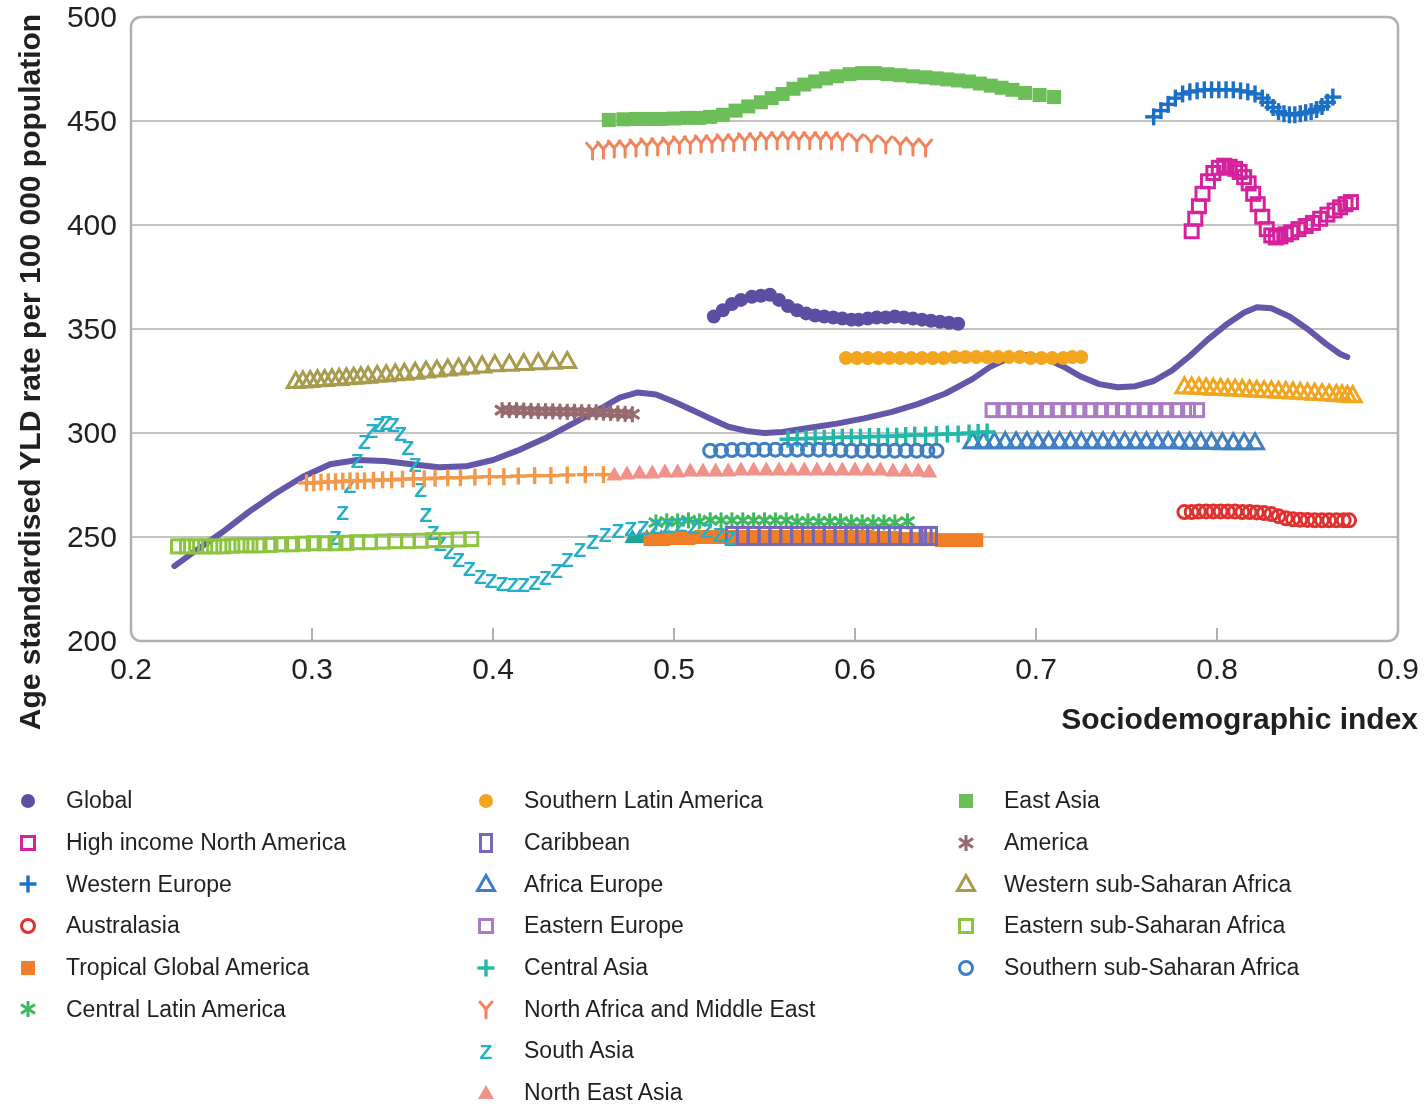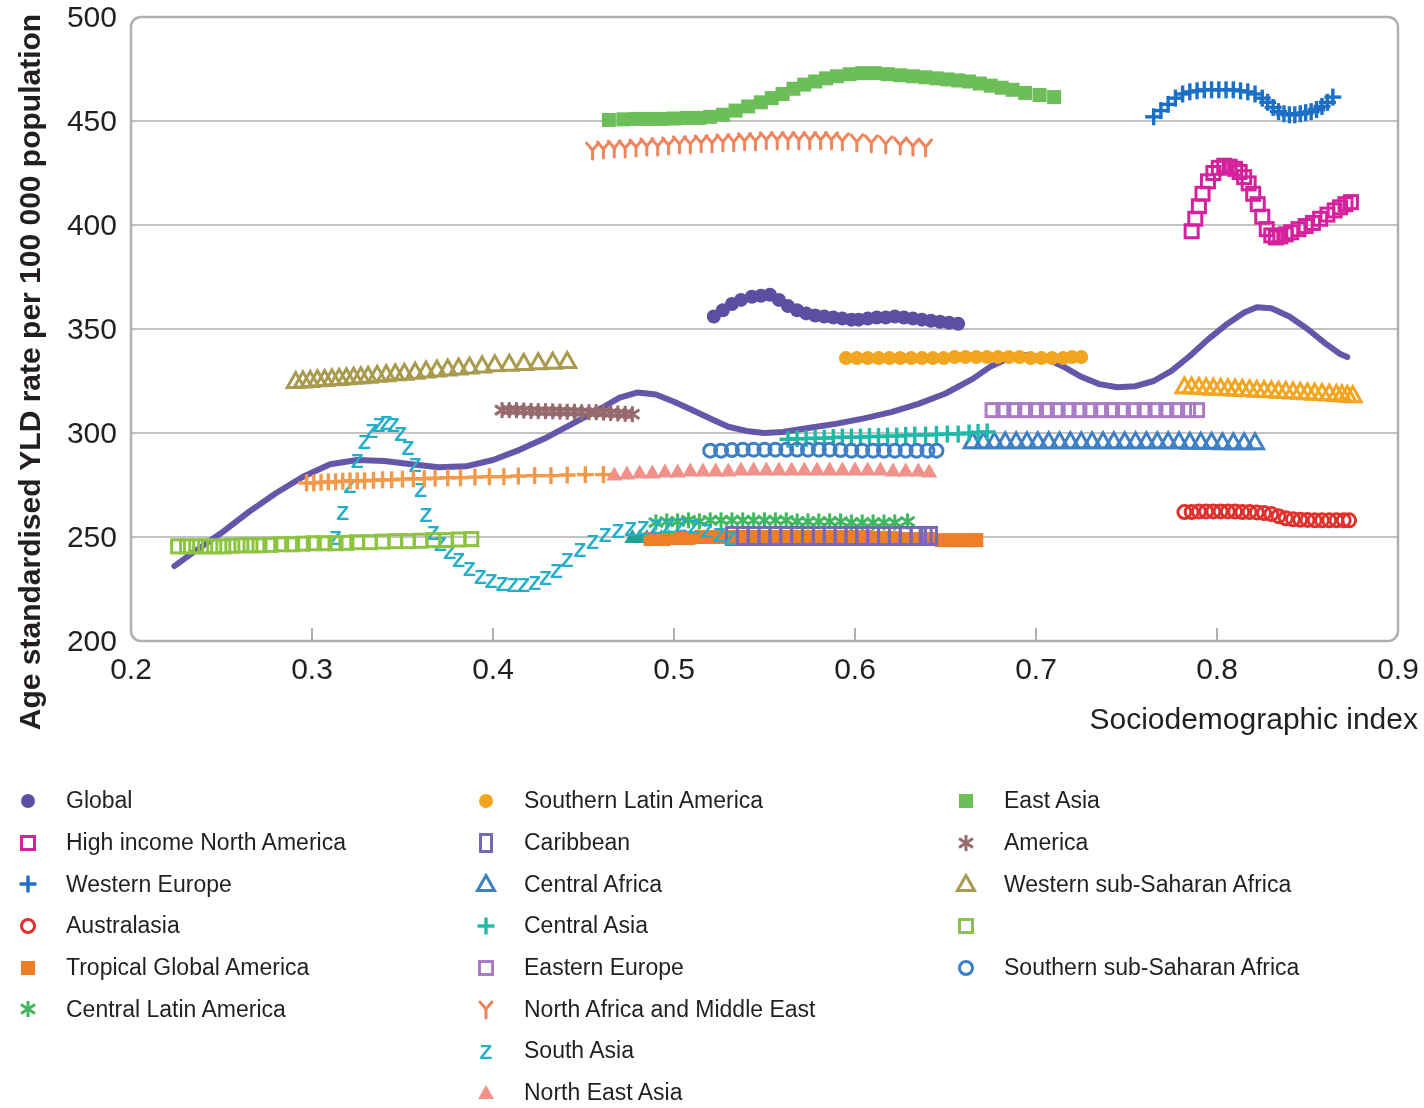--- a/index.html
+++ b/index.html
@@ -2,21 +2,21 @@
 <html><head>
 <meta charset="utf-8">
 <style>
   html,body{margin:0;padding:0;background:#ffffff;}
   body{width:1424px;height:1108px;position:relative;font-family:"Liberation Sans",sans-serif;color:#231f20;overflow:hidden;}
   .figure{position:absolute;inset:0;}
   #plot{position:absolute;left:0;top:0;}
   .tick{font-size:30px;fill:#231f20;}
   .y-axis-title{position:absolute;left:-330px;top:355px;width:720px;text-align:center;
     transform:rotate(-90deg);transform-origin:center;font-size:30px;font-weight:bold;}
-  .x-axis-title{position:absolute;right:6px;top:702px;font-size:30px;font-weight:normal;text-align:right;}
+  .x-axis-title{position:absolute;right:6px;top:702px;font-size:30px;font-weight:bold;text-align:right;}
   .legend{position:absolute;left:0;top:780px;width:1424px;display:flex;}
   .legend-col{display:flex;flex-direction:column;}
   .legend-col:nth-child(1){width:458px;padding-left:14px;}
   .legend-col:nth-child(2){width:480px;}
   .legend-col:nth-child(3){width:470px;}
   .legend-item{display:flex;align-items:center;height:41.7px;}
   .legend-item svg{flex:0 0 auto;margin-right:24px;}
   .legend-item span{font-size:23px;white-space:nowrap;}
 </style>
 </head>
@@ -944,34 +944,34 @@
         <div class="legend-item">
           <svg width="28" height="28">
             <rect x="8.5" y="5.5" width="11" height="17" fill="none" stroke="#7668b8" stroke-width="3"></rect>
           </svg>
           <span>Caribbean</span>
         </div>
         <div class="legend-item">
           <svg width="28" height="28">
             <path d="M14,5.5 L22.5,20.5 L5.5,20.5 Z" fill="none" stroke="#3e7fc4" stroke-width="3"></path>
           </svg>
-          <span>Central Africa</span>
+          <span>Africa Europe</span>
+        </div>
+        <div class="legend-item">
+          <svg width="28" height="28">
+            <rect x="7.5" y="7.5" width="13" height="13" fill="none" stroke="#a97cc4" stroke-width="3"></rect>
+          </svg>
+          <span>Eastern Europe</span>
         </div>
         <div class="legend-item">
           <svg width="28" height="28">
             <line x1="5.5" x2="22.5" y1="14" y2="14" stroke="#1fb9a8" stroke-width="3.4"></line>
             <line x1="14" x2="14" y1="5.5" y2="22.5" stroke="#1fb9a8" stroke-width="3.4"></line>
           </svg>
           <span>Central Asia</span>
-        </div>
-        <div class="legend-item">
-          <svg width="28" height="28">
-            <rect x="7.5" y="7.5" width="13" height="13" fill="none" stroke="#a97cc4" stroke-width="3"></rect>
-          </svg>
-          <span>Eastern Europe</span>
         </div>
         <div class="legend-item">
           <svg width="28" height="28">
             <line x1="14" x2="14" y1="14" y2="23" stroke="#f0845c" stroke-width="3" stroke-linecap="round"></line>
             <line x1="14" x2="8" y1="14" y2="7" stroke="#f0845c" stroke-width="3" stroke-linecap="round"></line>
             <line x1="14" x2="20" y1="14" y2="7" stroke="#f0845c" stroke-width="3" stroke-linecap="round"></line>
           </svg>
           <span>North Africa and Middle East</span>
         </div>
         <div class="legend-item">
@@ -1005,20 +1005,21 @@
         <div class="legend-item">
           <svg width="28" height="28">
             <path d="M14,5.5 L22.5,20.5 L5.5,20.5 Z" fill="none" stroke="#a89b4e" stroke-width="3"></path>
           </svg>
           <span>Western sub-Saharan Africa</span>
         </div>
         <div class="legend-item">
           <svg width="28" height="28">
             <rect x="7.5" y="7.5" width="13" height="13" fill="none" stroke="#8cc43f" stroke-width="3"></rect>
           </svg>
+          <span>Eastern sub-Saharan Africa</span>
         </div>
         <div class="legend-item">
           <svg width="28" height="28">
             <circle cx="14" cy="14" r="6.5" fill="none" stroke="#3e7fc4" stroke-width="3"></circle>
           </svg>
           <span>Southern sub-Saharan Africa</span>
         </div>
       </div>
     </div>
 </div>

